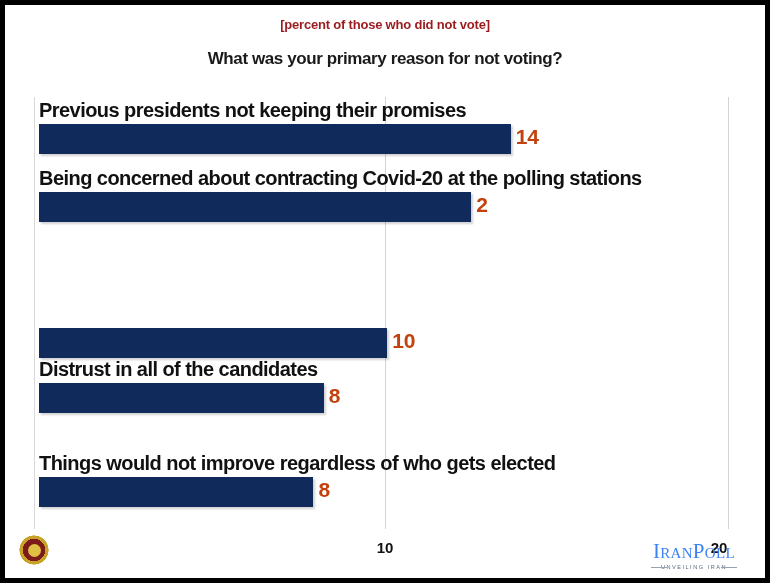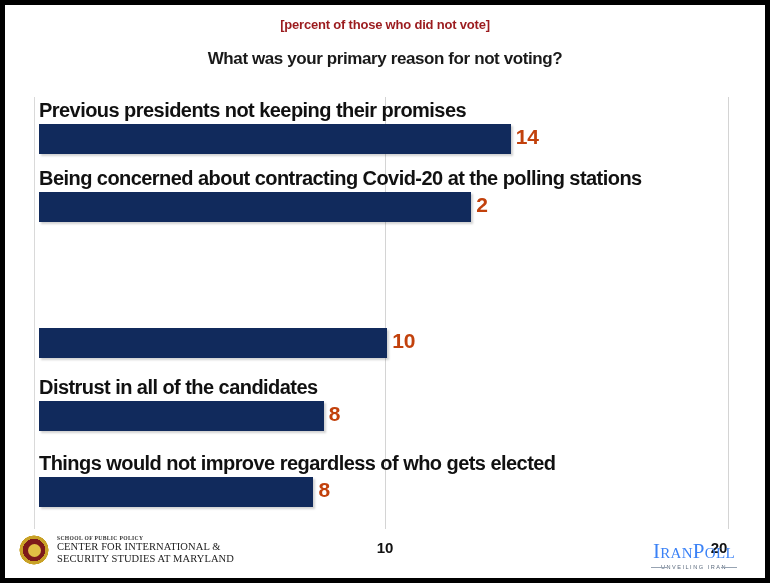--- a/index.html
+++ b/index.html
@@ -237,21 +237,21 @@
             <div class="bar" style="width: 432.18px;"></div>
             <div class="bar-value" style="left: 437.18px;">2</div>
           </div>
         </div>
         <div class="row" style="top: 204px;">
           <div class="bar-wrap">
             <div class="bar" style="width: 348.145px;"></div>
             <div class="bar-value" style="left: 353.145px;">10</div>
           </div>
         </div>
-        <div class="row" style="top: 277px; text-decoration: underline;">
+        <div class="row" style="top: 259px; text-decoration: underline;">
           <div class="cat-label">Distrust in all of the candidates</div>
           <div class="bar-wrap">
             <div class="bar" style="width: 284.69px;"></div>
             <div class="bar-value" style="left: 289.69px;">8</div>
           </div>
         </div>
         <div class="row" style="top: 353px; text-align: right;">
           <div class="cat-label">Things would not improve regardless of who gets elected</div>
           <div class="bar-wrap">
             <div class="bar" style="width: 274.4px;"></div>
@@ -259,25 +259,20 @@
           </div>
         </div>
       </div>
   </div>
 
   <div class="tick" style="left:380px;">10</div>
   <div class="tick" style="left:714px;">20</div>
 
   <div class="umd-logo">
     <div class="umd-seal"></div>
-    <div class="umd-text">
-      <div class="umd-line1">SCHOOL OF PUBLIC POLICY</div>
-      <div class="umd-line2">CENTER FOR INTERNATIONAL &amp;</div>
-      <div class="umd-line3">SECURITY STUDIES AT MARYLAND</div>
-    </div>
   </div>
 
   <div class="iranpoll-logo">
     <div class="iranpoll-word">IranPoll</div>
     <div class="iranpoll-tag">UNVEILING IRAN</div>
   </div>
 
 </div>
 
 </body></html>

